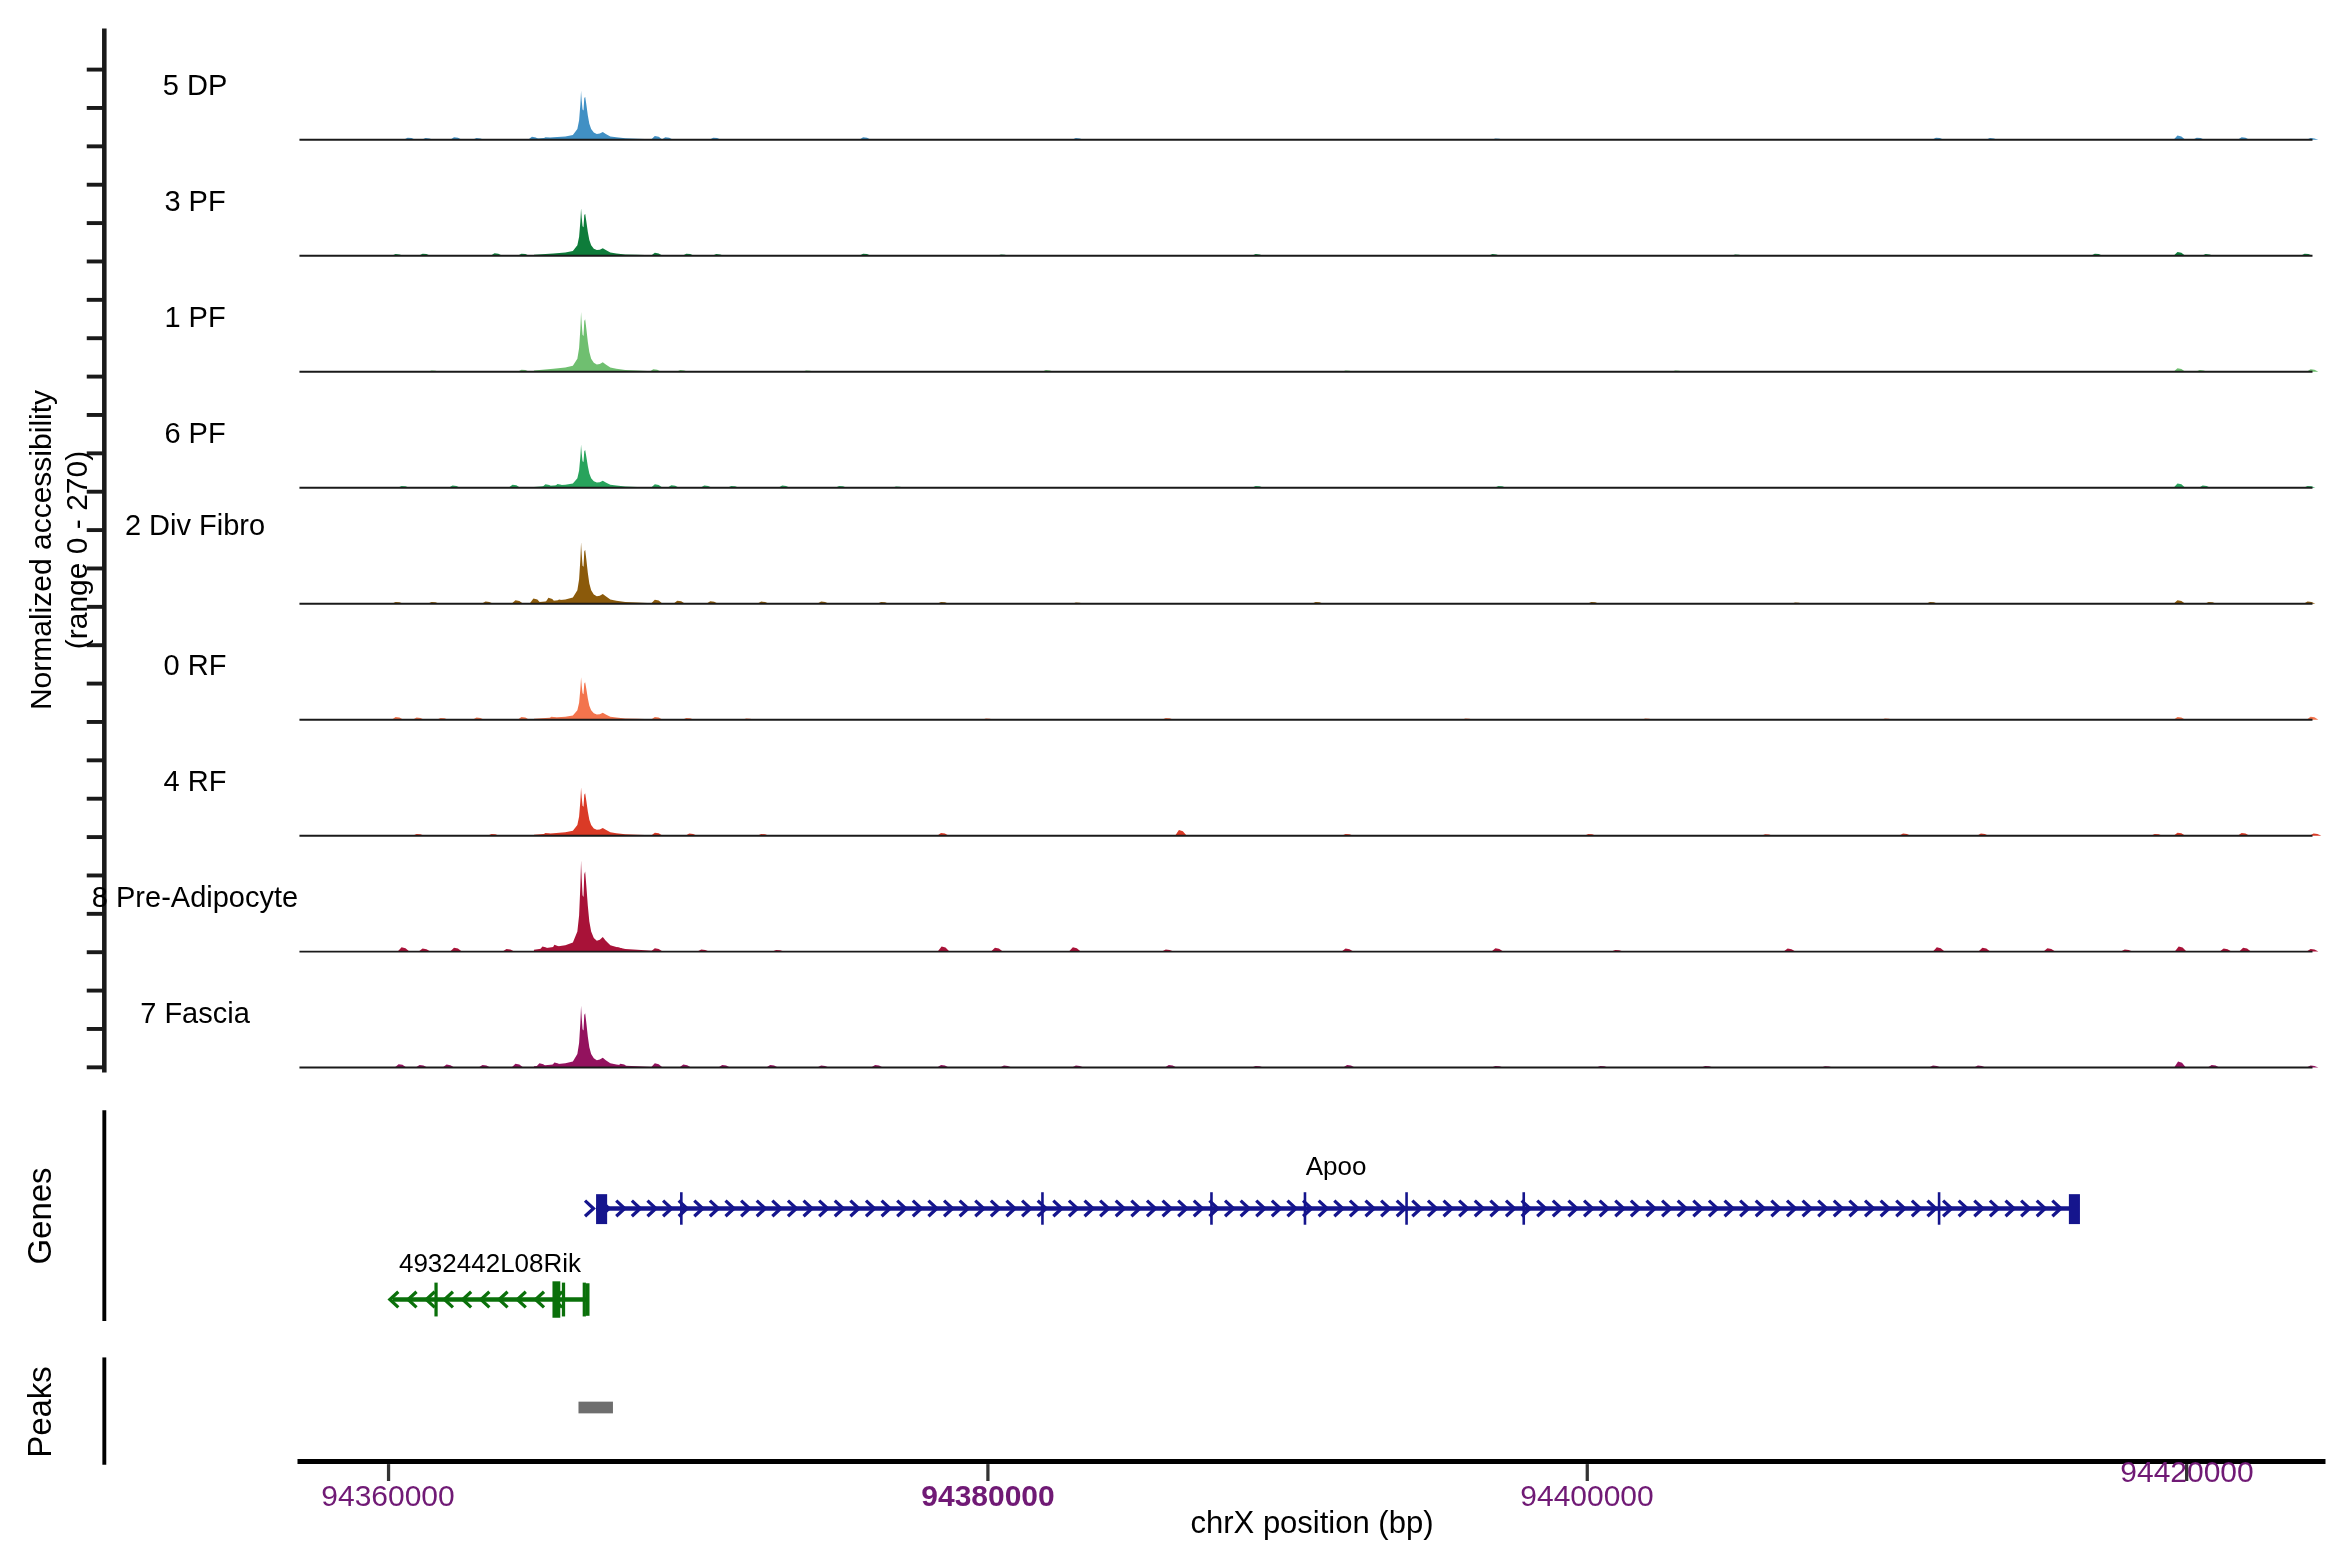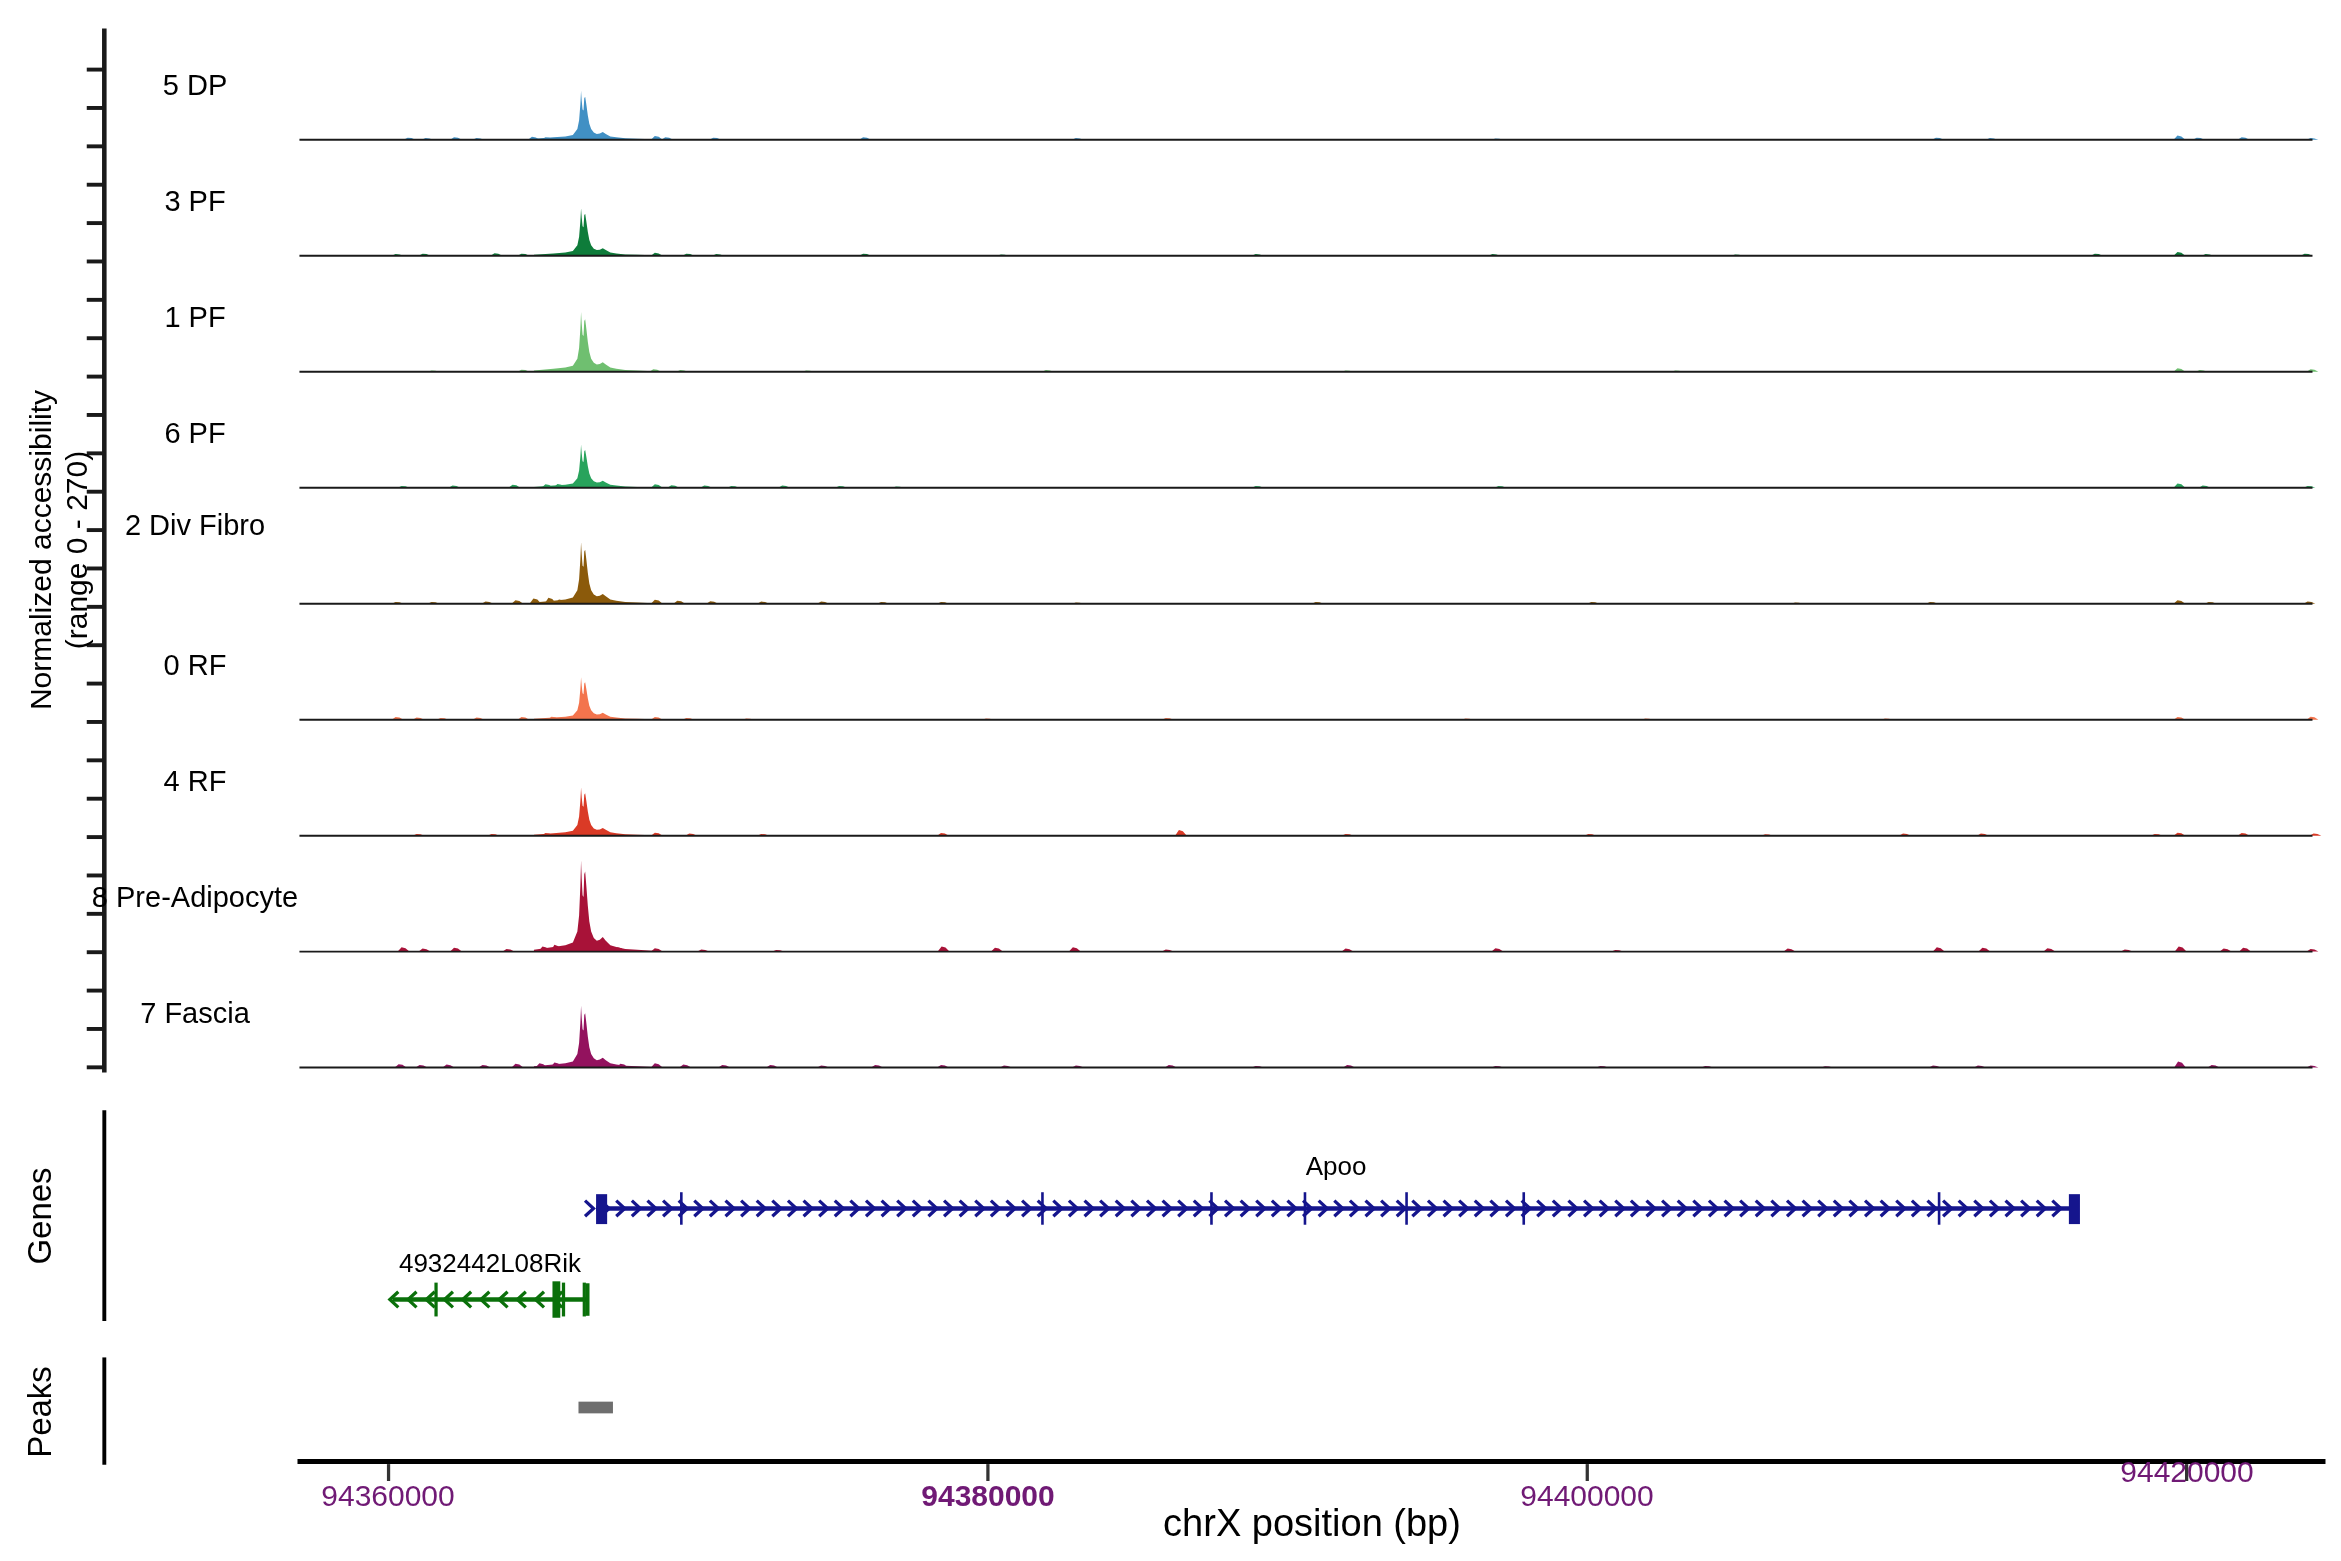--- a/index.html
+++ b/index.html
@@ -3,21 +3,21 @@
 <meta charset="utf-8">
 <style>
   html,body{margin:0;padding:0;background:#ffffff;}
   #figure{position:relative;width:2342px;height:1561px;background:#ffffff;overflow:hidden;
           font-family:"Liberation Sans", sans-serif;}
   #gfx{position:absolute;left:0;top:0;width:2342px;height:1561px;}
   .lbl{position:absolute;transform:translate(-50%,-50%);white-space:nowrap;color:#000;}
   .track-lbl{font-size:29px;}
   .gene-lbl{font-size:26px;}
   .tick-lbl{font-size:30px;color:#701a75;}
-  .axis-title{font-size:38px;color:#000;}
+  .axis-title{font-size:31px;color:#000;}
   .rot{transform:translate(-50%,-50%) rotate(-90deg);}
   .yaxis-lbl{font-size:30px;line-height:36px;text-align:center;}
   .section-lbl{font-size:33px;}
 </style>
 </head>
 <body>
 
 <div id="figure">
   <svg id="gfx" xmlns="http://www.w3.org/2000/svg" viewBox="0 0 3600 2400" width="2342" height="1561">
     <g id="g-axis">

